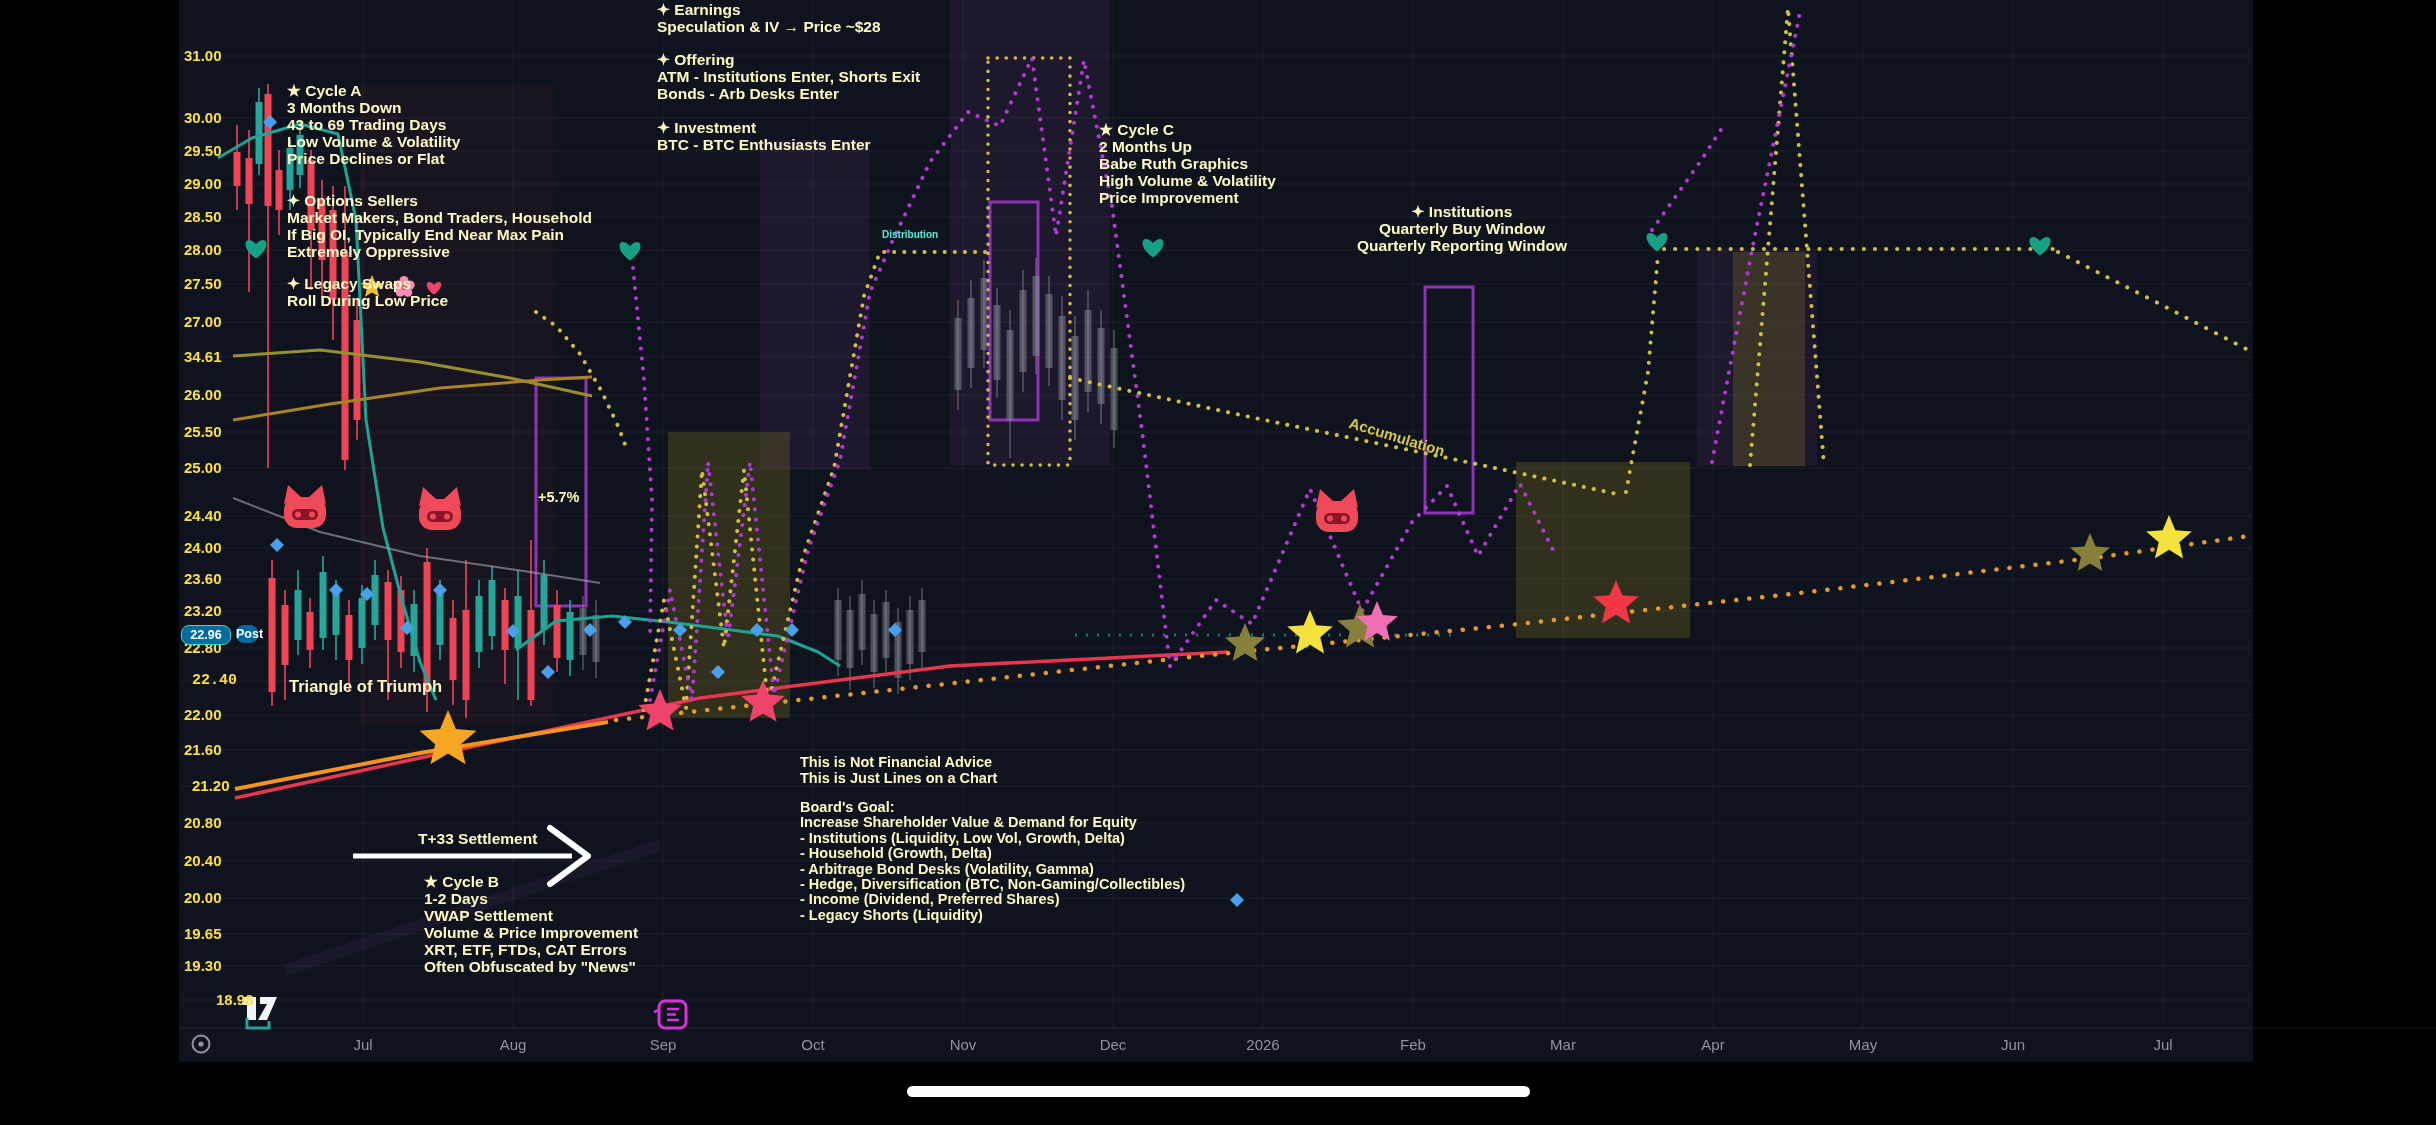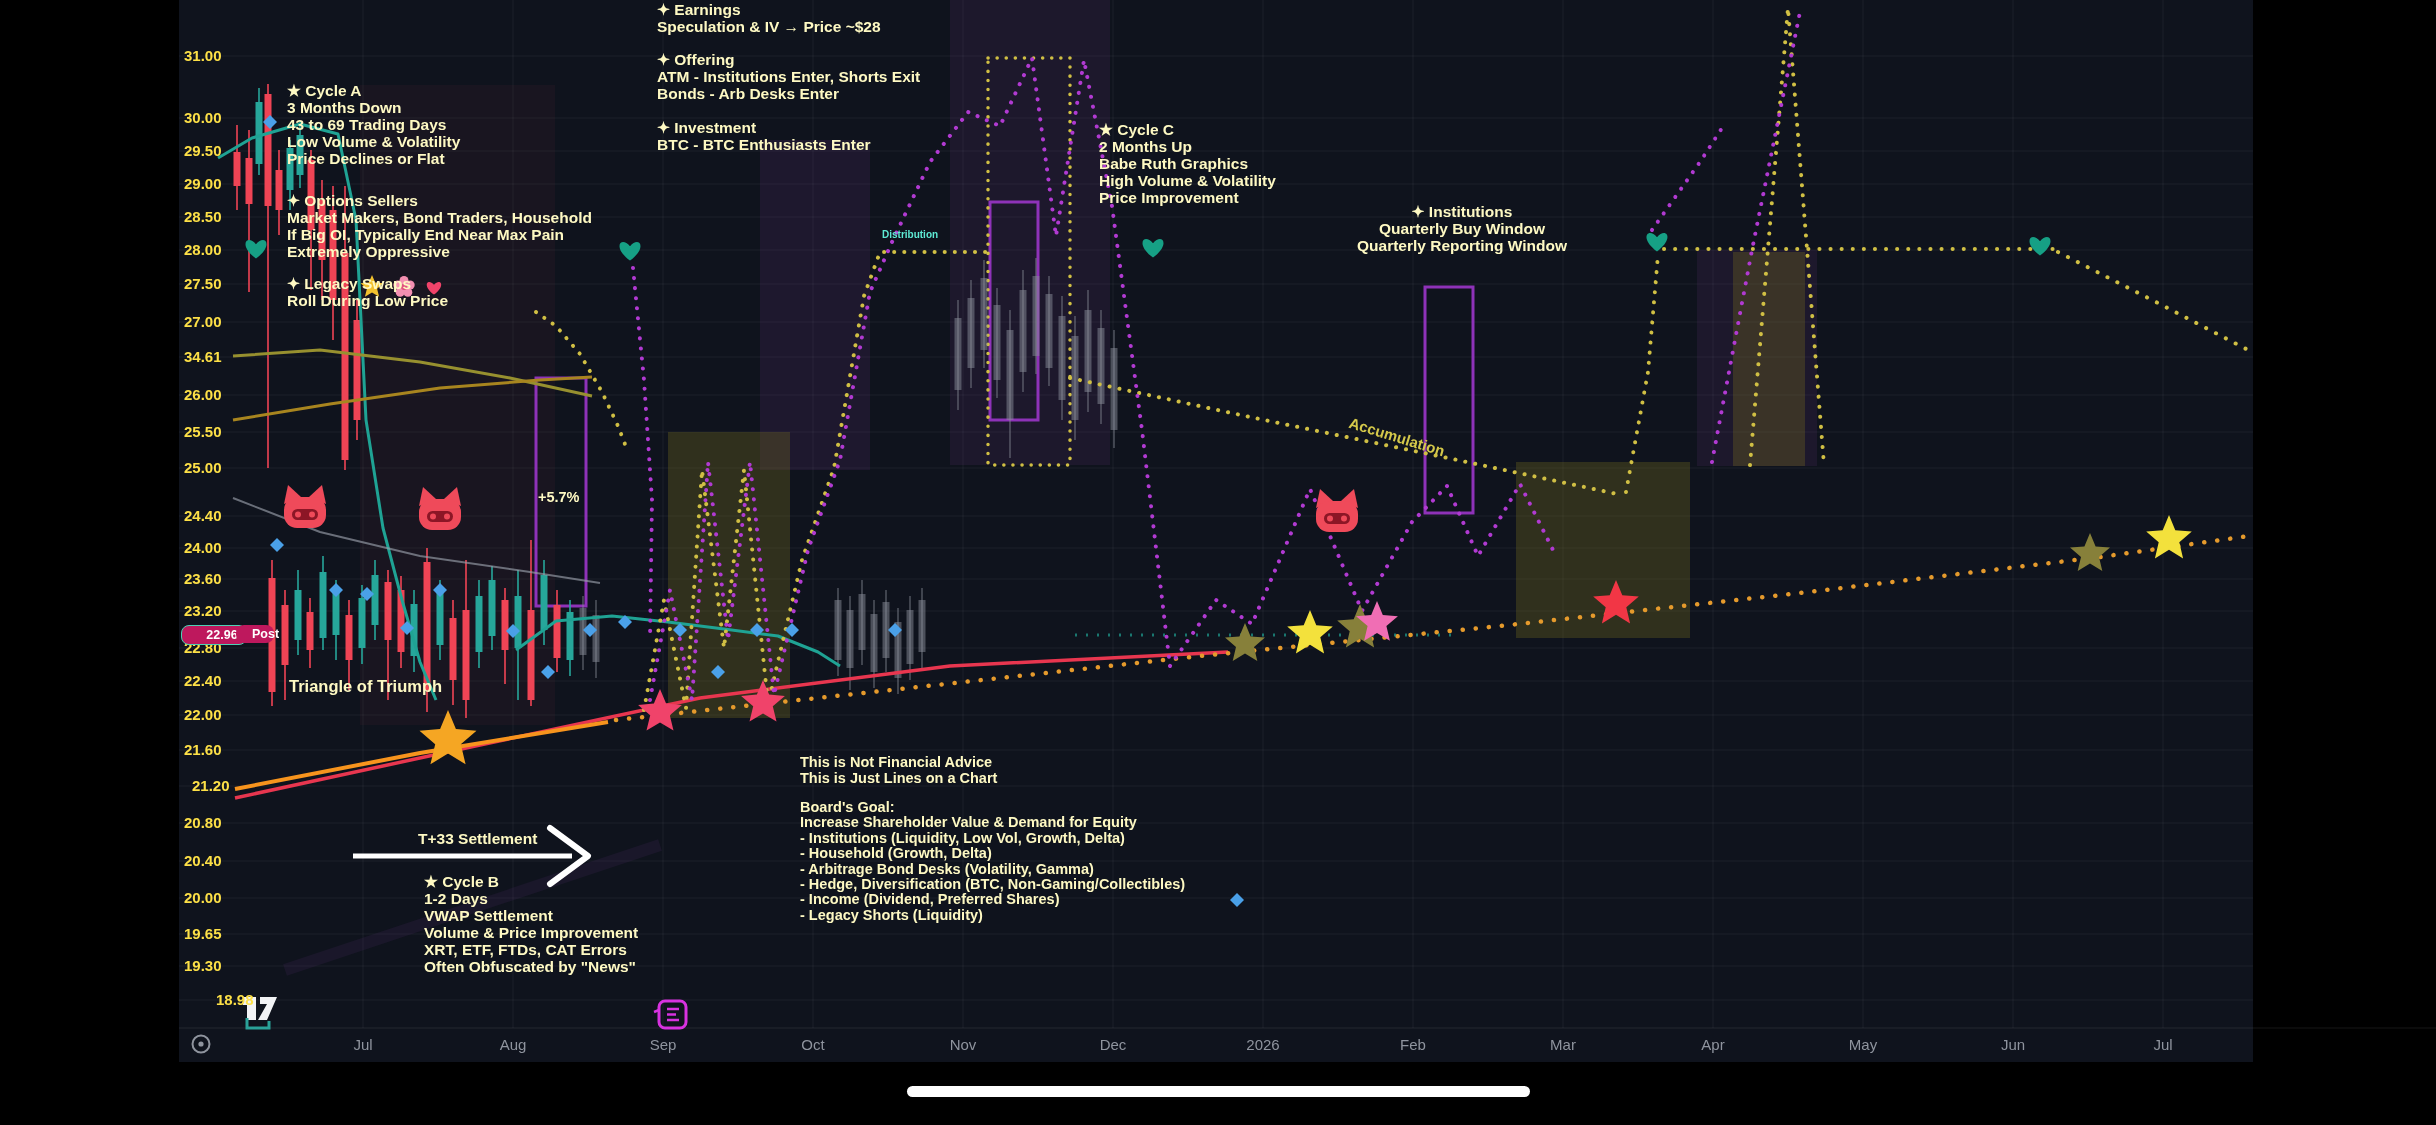--- a/index.html
+++ b/index.html
@@ -4,22 +4,22 @@
 <style>
   html,body{margin:0;padding:0;background:#000;}
   #stage{position:relative;width:2436px;height:1125px;background:#000;overflow:hidden;
          font-family:"Liberation Sans",sans-serif;}
   .chart-bg{position:absolute;left:179px;top:0;width:2074px;height:1062px;background:#0f131d;}
   #plot{position:absolute;left:0;top:0;width:2436px;height:1125px;}
   #annos .anno{position:absolute;font-weight:bold;font-size:15.5px;line-height:17px;
                color:#fef9c3;white-space:nowrap;transform-origin:left top;}
   #axes .plabel{position:absolute;font-size:15px;font-weight:bold;color:#fde047;}
   #axes .mlabel{position:absolute;font-size:15px;color:#8f949e;transform:translateX(-50%);}
-  .chip{position:absolute;height:18px;border-radius:8px;background:#be185d;color:#fff;
-        font-size:12.5px;font-weight:bold;line-height:18px;text-align:center;padding-left:16px;}
+  .chip{position:absolute;height:18px;border-radius:8px;background:#0369a1;color:#fff;
+        font-size:12.5px;font-weight:bold;line-height:18px;text-align:center;}
   #tag-price{left:181px;top:625px;width:48px;border:1px solid #4fd1b5;}
   #tag-post{left:236px;top:625px;width:22px;}
   #home-indicator{position:absolute;left:907px;top:1086px;width:623px;height:11px;
                   border-radius:6px;background:#fdfdfd;}
 </style>
 </head>
 <body>
 
 <div id="stage">
   <div class="chart-bg"></div>
@@ -376,21 +376,21 @@
       <div class="plabel" style="left: 184px; top: 313px;">27.00</div>
       <div class="plabel" style="left: 184px; top: 348px;">34.61</div>
       <div class="plabel" style="left: 184px; top: 386px;">26.00</div>
       <div class="plabel" style="left: 184px; top: 423px;">25.50</div>
       <div class="plabel" style="left: 184px; top: 459px;">25.00</div>
       <div class="plabel" style="left: 184px; top: 507px;">24.40</div>
       <div class="plabel" style="left: 184px; top: 539px;">24.00</div>
       <div class="plabel" style="left: 184px; top: 570px;">23.60</div>
       <div class="plabel" style="left: 184px; top: 602px;">23.20</div>
       <div class="plabel" style="left: 184px; top: 639px;">22.80</div>
-      <div class="plabel" style="left: 184px; top: 672px;">22.40</div>
+      <div class="plabel" style="left: 192px; top: 672px; font-family: Liberation Mono, monospace;">22.40</div>
       <div class="plabel" style="left: 184px; top: 706px;">22.00</div>
       <div class="plabel" style="left: 184px; top: 741px;">21.60</div>
       <div class="plabel" style="left: 192px; top: 777px;">21.20</div>
       <div class="plabel" style="left: 184px; top: 814px;">20.80</div>
       <div class="plabel" style="left: 184px; top: 852px;">20.40</div>
       <div class="plabel" style="left: 184px; top: 889px;">20.00</div>
       <div class="plabel" style="left: 184px; top: 925px;">19.65</div>
       <div class="plabel" style="left: 184px; top: 957px;">19.30</div>
       <div class="plabel" style="left: 168px; top: 991px; margin-left: 48px;">18.98</div>
       <div class="mlabel" style="left: 363px; top: 1036px;">Jul</div>

